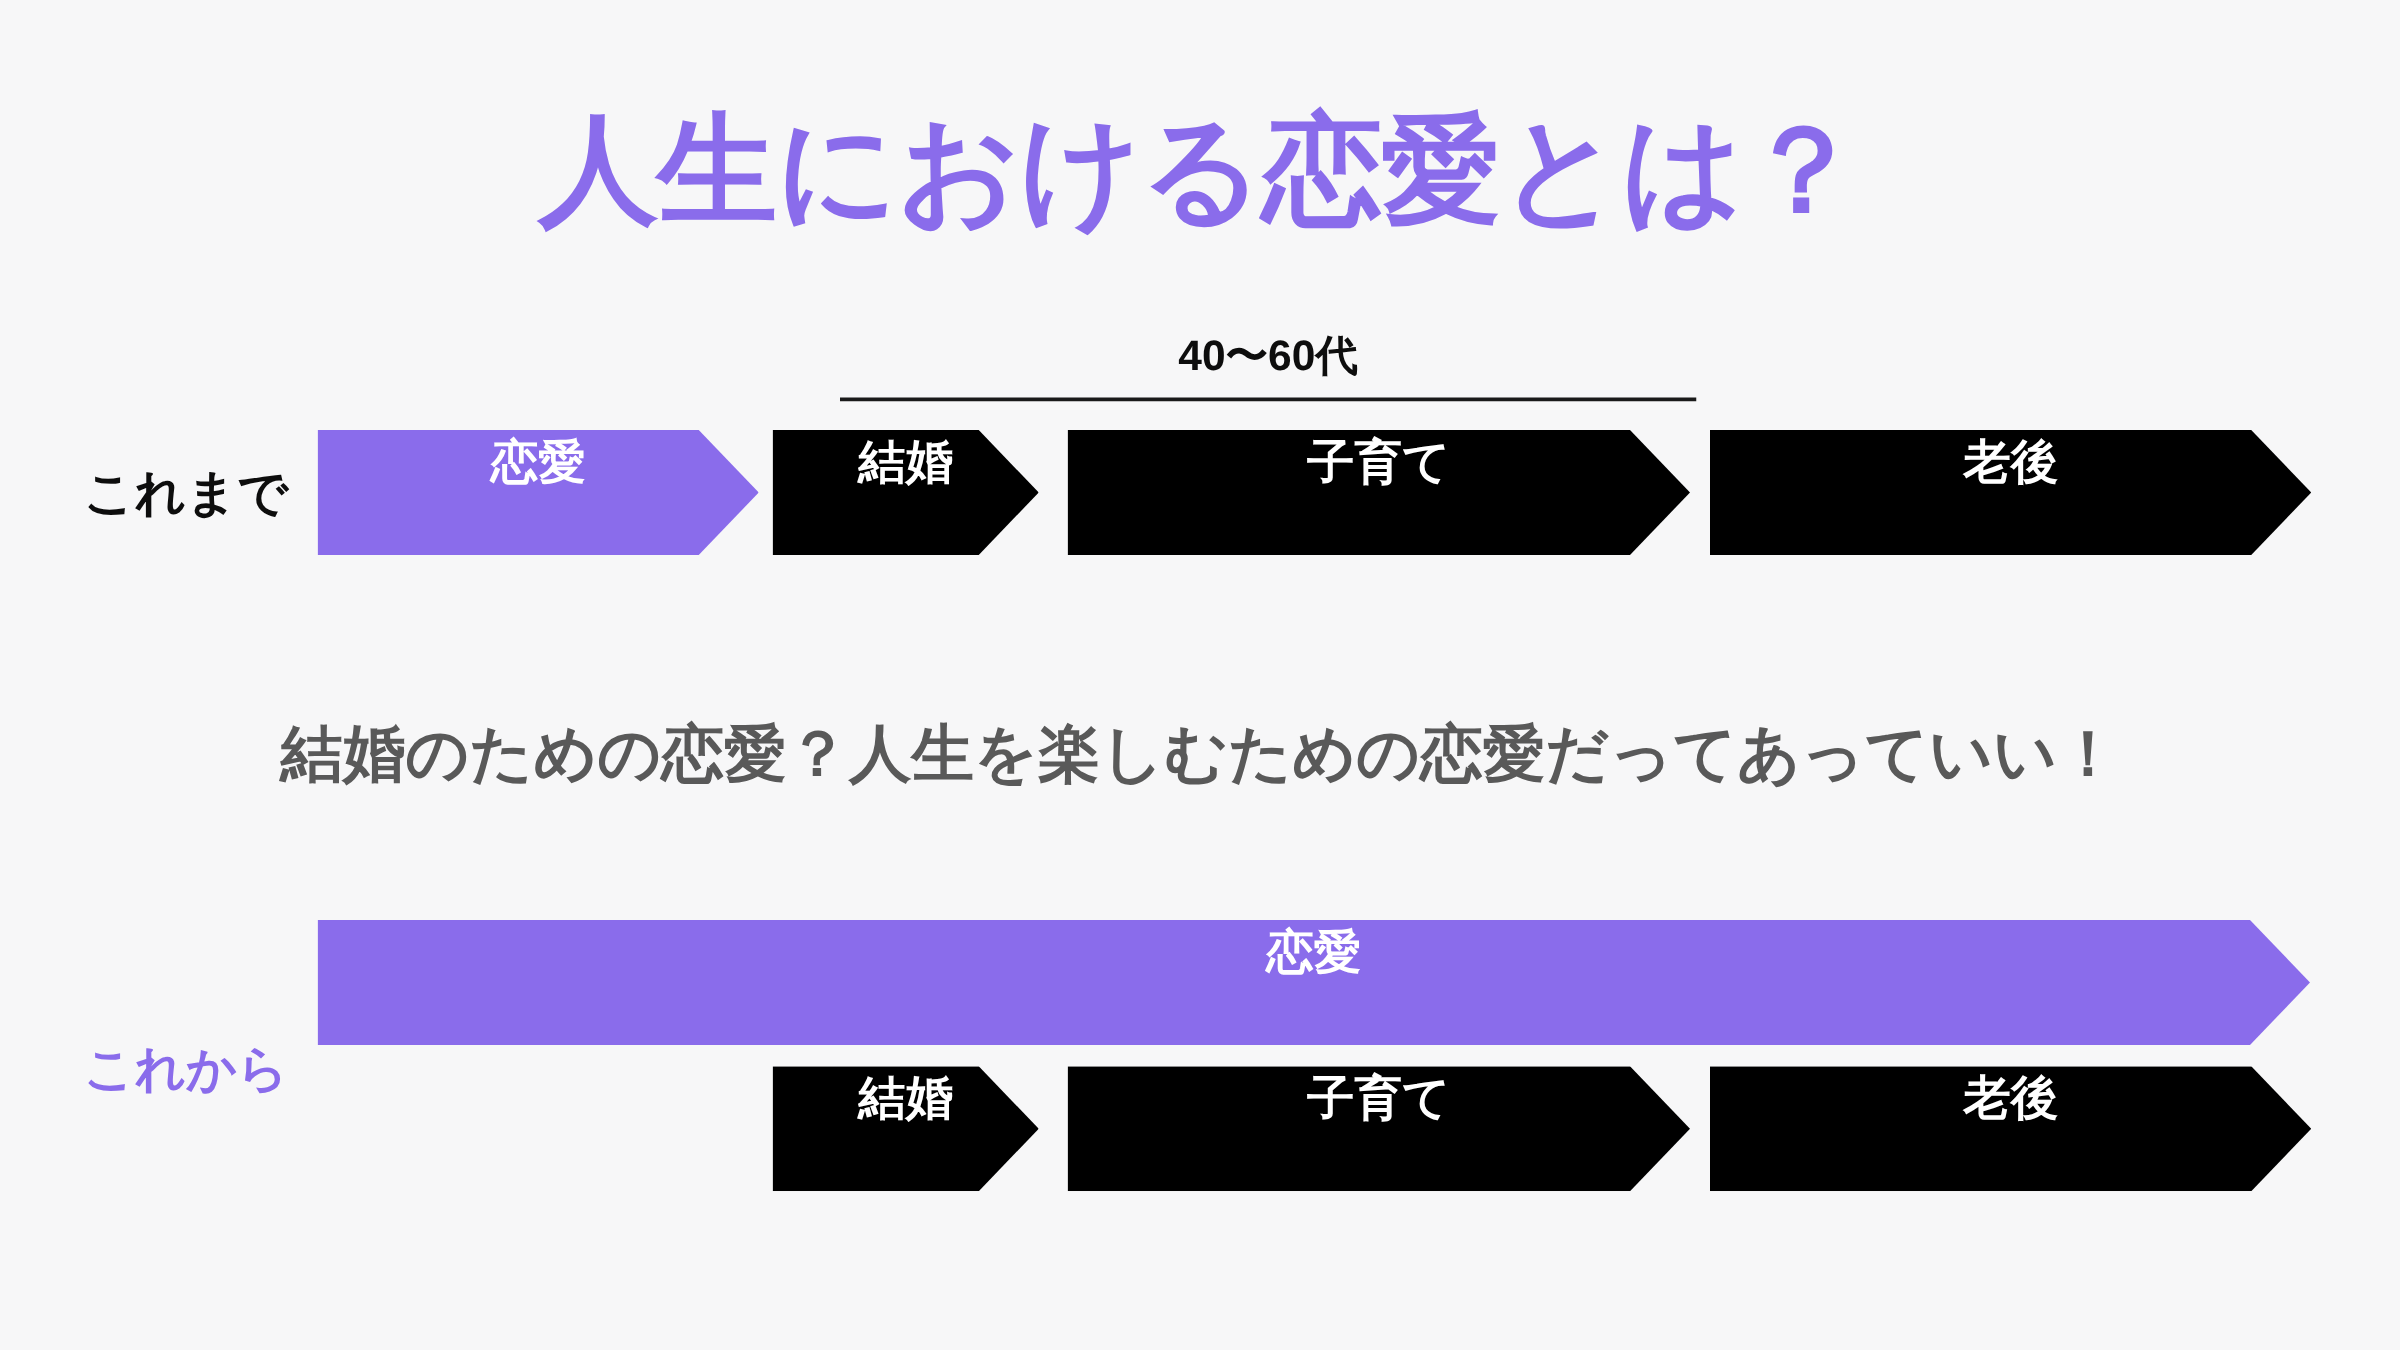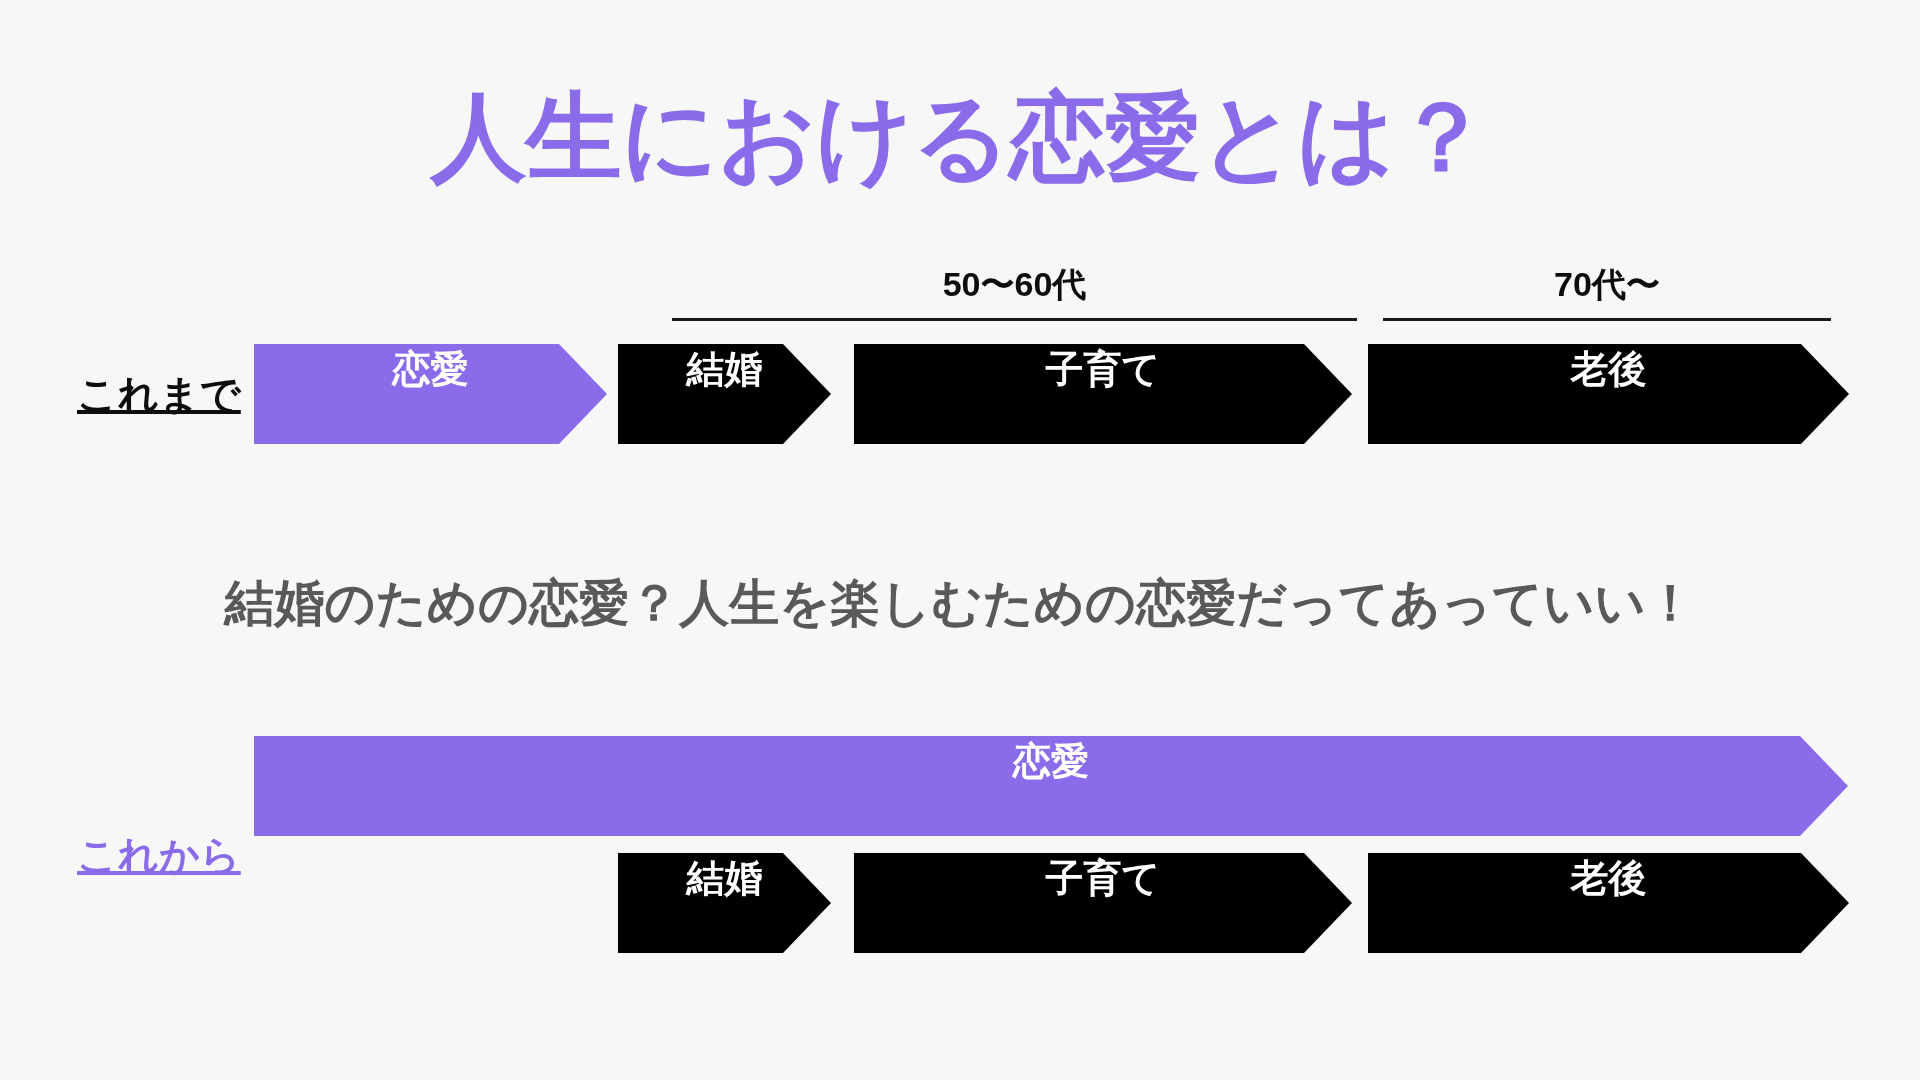--- a/index.html
+++ b/index.html
@@ -49,28 +49,27 @@
     padding-bottom: 10px;
     white-space: nowrap;
   }
   .age-seg-1 { left: 263px;  width: 395px; }
   .age-seg-2 { left: 672px;  width: 685px; }
   .age-seg-3 { left: 1383px; width: 448px; }
 
   
   .row-label {
     position: absolute;
-    left: 77px;
+    left: 67px;
     width: 165px;
     display: flex;
     align-items: center;
     font-size: 40px;
     font-weight: bold;
     white-space: nowrap;
-    text-decoration: underline;
   }
   .row-label-past {
     top: 344px;
     height: 100px;
     color: #0d0d0d;
   }
   .row-label-future {
     top: 834px;
     height: 42px;
     color: var(--accent-purple, #8a6ceb);
@@ -120,24 +119,21 @@
   .future-oldage    { top: 853px; left: 1368px; width: 481px; }
 </style>
 </head>
 <body>
 
 <div class="stage">
 
   <div class="page-title">人生における恋愛とは？</div>
 
   <div class="age-segment age-seg-2">
-    <span class="age-segment-label">50〜60代</span>
-  </div>
-  <div class="age-segment age-seg-3">
-    <span class="age-segment-label">70代〜</span>
+    <span class="age-segment-label">40〜60代</span>
   </div>
 
   <div class="row-label row-label-past">これまで</div>
 
   <div class="arrow arrow-purple past-love">
     <span class="arrow-label">恋愛</span>
   </div>
   <div class="arrow arrow-black past-marriage">
     <span class="arrow-label">結婚</span>
   </div>

